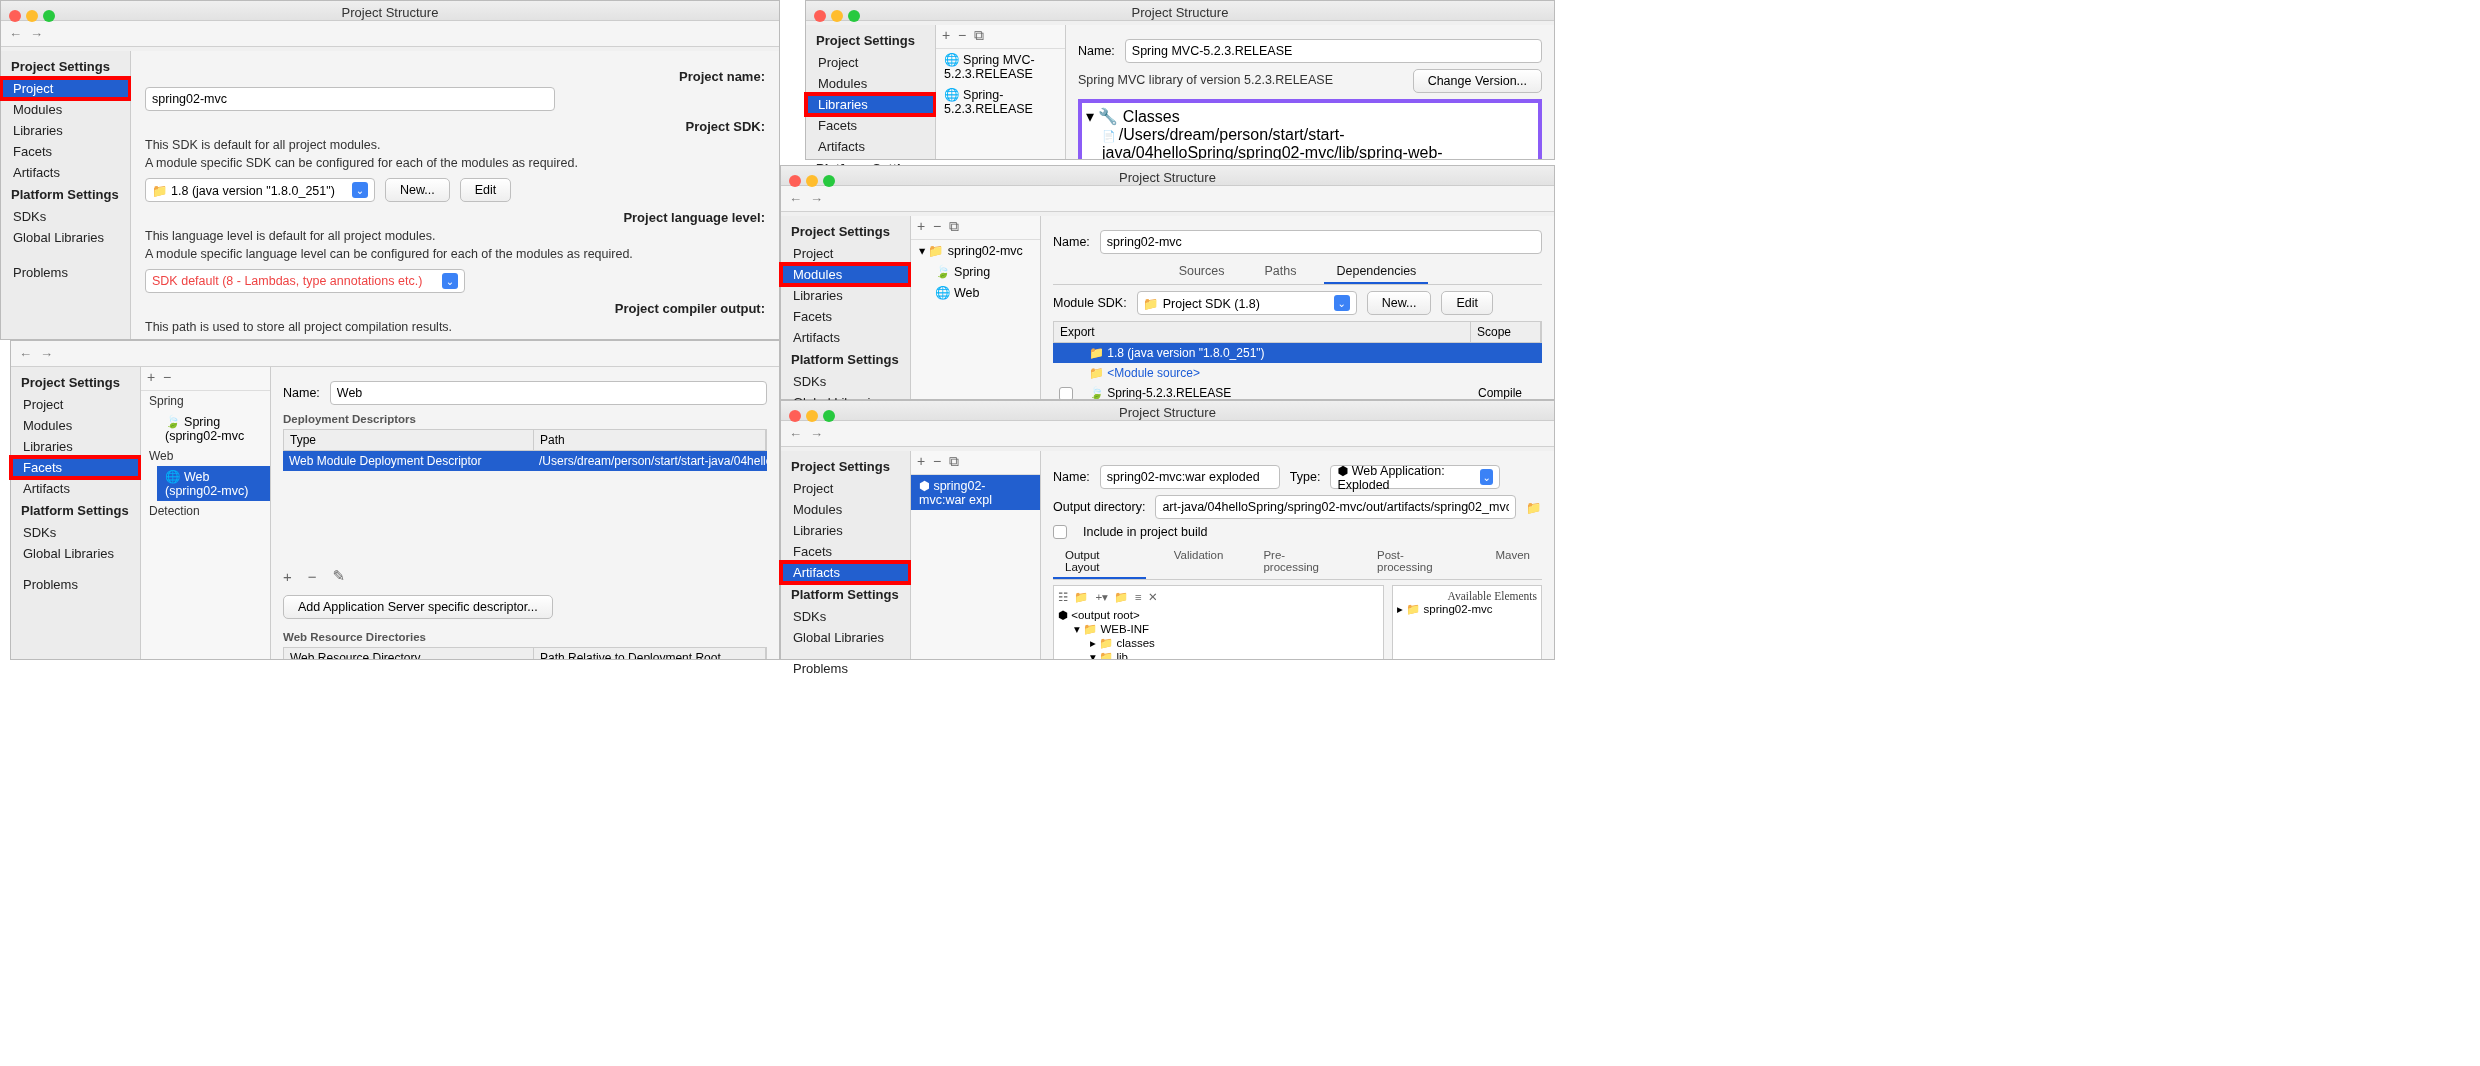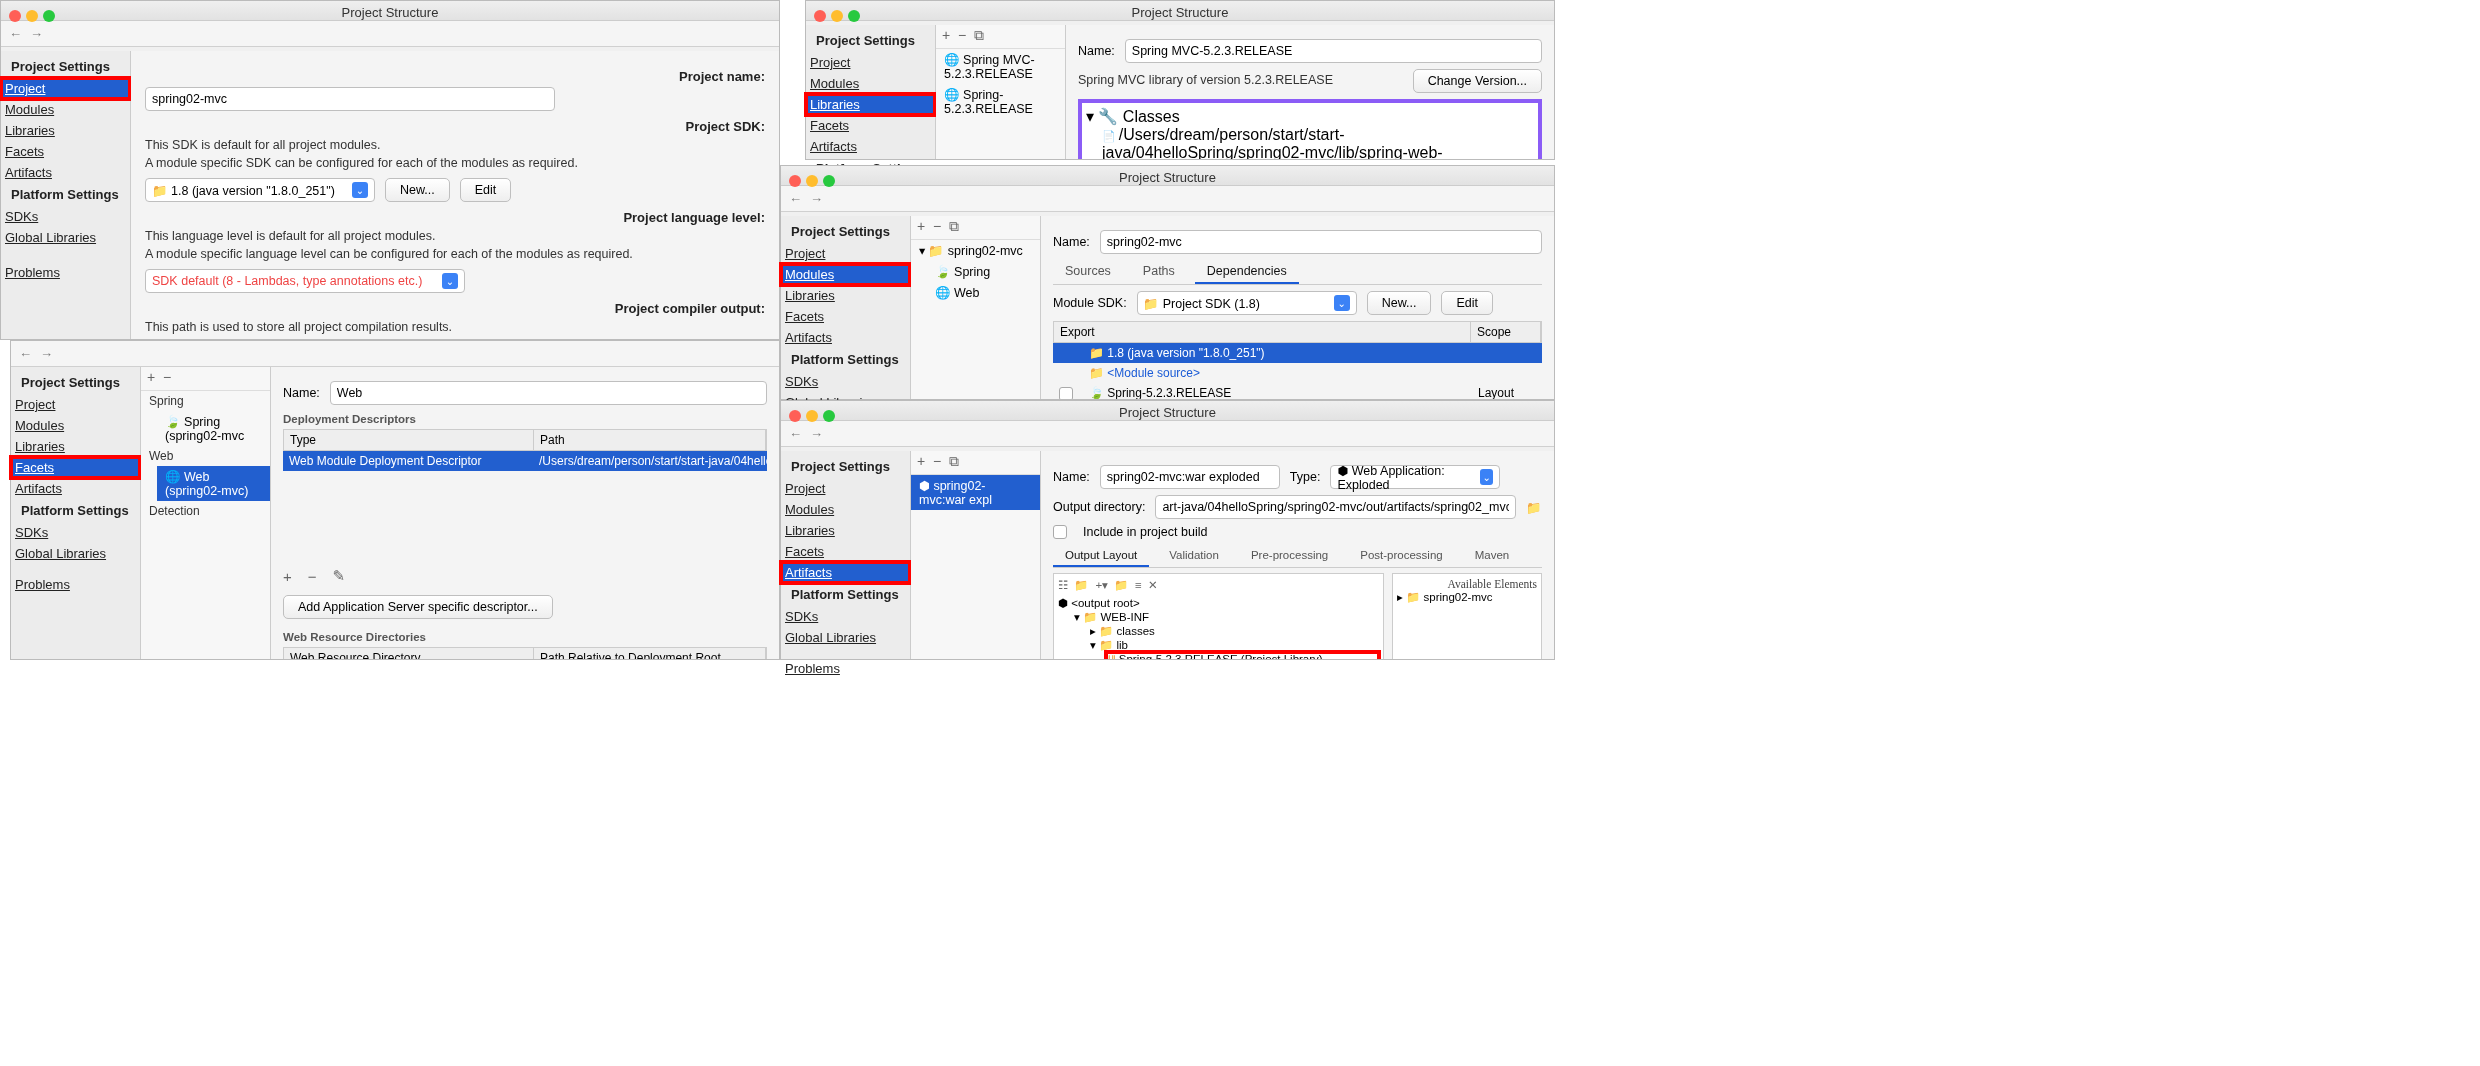--- a/index.html
+++ b/index.html
@@ -7,21 +7,21 @@
 .panel { position: absolute; background: #f0f0f0; border: 1px solid #bbb; }
 .titlebar { height: 20px; background: linear-gradient(#efefef,#e2e2e2); text-align: center; font-size: 13px; line-height: 24px; color: #333; position: relative; border-bottom: 1px solid #ccc; }
 .traffic { position: absolute; left: 8px; top: 5px; }
 .traffic span { display: inline-block; width: 12px; height: 12px; border-radius: 50%; margin-right: 5px; }
 .tr-r { background:#ff5f56; } .tr-y { background:#ffbd2e; } .tr-g { background:#27c93f; }
 .navrow { height: 26px; border-bottom: 1px solid #d0d0d0; padding: 4px 8px; font-size: 13px; color:#777; background:#f5f5f5; }
 .navrow .arrow { margin-right: 8px; cursor:default; }
 .sidebar { position: absolute; left: 0; top: 50px; bottom: 0; width: 130px; background: #ececec; border-right: 1px solid #ccc; font-size: 13px; padding-top: 4px; }
 .sidebar.notop { top: 26px; }
 .shead { font-weight: bold; padding: 4px 10px; color:#222; }
-.sitem { padding: 3px 10px 3px 4px; cursor:pointer; color:#222;text-decoration:underline; }
+.sitem { padding: 3px 10px 3px 12px; cursor:pointer; color:#222; }
 .sitem.sel { background:#225fcf; color:#fff; }
 .redbox { outline: 4px solid #ff0000; outline-offset: -2px; }
 .content { position: absolute; left: 130px; right: 0; top: 50px; bottom: 0; background: #f4f4f4; padding: 10px 14px; font-size: 13px; overflow: hidden; }
 .lbl { font-weight: bold; margin-top: 8px; margin-bottom: 3px; color:#222;text-align:right; }
 .txt { color: #333; font-size: 12.5px; line-height: 1.4; }
 .row { display: flex; align-items: center; gap: 10px; margin: 6px 0; }
 select.ctl, input.ctl, .fauxsel { height: 24px; border: 1px solid #bfbfbf; border-radius: 4px; background:#fff; font-size: 12.5px; padding: 0 6px; }
 .fauxsel { display:inline-flex; align-items:center; justify-content:space-between; min-width:220px; }
 .fauxsel .chev { background:#3b82f6; color:#fff; width:16px; height:16px; border-radius:3px; font-size:10px; display:inline-flex; align-items:center; justify-content:center; margin-left:8px; }
 button.btn { height: 24px; padding: 0 14px; border: 1px solid #bfbfbf; border-radius: 5px; background: linear-gradient(#fff,#eee); font-size: 12.5px; cursor:pointer; }
@@ -29,21 +29,21 @@
 .mid-list .tool { height:24px; border-bottom:1px solid #ddd; padding:2px 6px; color:#666; font-size:14px; }
 .mid-list .mitem { padding:3px 8px; cursor:pointer; }
 .mid-list .mitem.sel { background:#225fcf; color:#fff; }
 .mid-list .mhead { padding:3px 8px; color:#333; font-size:12px; }
 .rcontent { position:absolute; top:0; left:260px; right:0; bottom:0; background:#f4f4f4; padding:8px 12px; font-size:12.5px; overflow:hidden; }
 .thead { display:flex; background:#eee; border:1px solid #ccc; font-size:12px; }
 .thead div { padding:3px 6px; border-right:1px solid #ccc; }
 .trow { display:flex; font-size:12px; }
 .trow div { padding:3px 6px; overflow:hidden; white-space:nowrap; }
 .trow.selblue { background:#225fcf; color:#fff; }
-.tabbar { display:flex; gap:8px; border-bottom:1px solid #ccc; margin:5px 0; font-size:12.5px; }
+.tabbar { display:flex; gap:16px; border-bottom:1px solid #ccc; margin:5px 0; font-size:12.5px;justify-content:center; }
 .tab { padding:4px 12px; color:#555; cursor:pointer; }
 .tab.active { color:#111; border-bottom:2px solid #1a5bd6; }
 .small { font-size:11.5px; color:#555;font-weight:bold; }
 .chk { width:14px; height:14px; border:1px solid #aaa; background:#fff; border-radius:3px; display:inline-block; vertical-align:middle; margin-right:6px; }
 .jar-ico::before { content:"📄 "; font-size:11px; }
 .lib-ico::before { content:"∥∥ "; color:#e08f13; font-size:10px; }
 .tree-ind { margin-left: 16px; }
 .grey { color:#ef4444; }
 </style>
 </head>
@@ -190,21 +190,21 @@
         <div style="width:70px"></div>
       </div>
     <div class="trow">
         <div style="width:30px"></div>
         <div style="flex:1; color:#1a5bd6">📁 <span>&lt;Module source&gt;</span></div>
         <div style="width:70px"></div>
       </div>
     <div class="trow">
         <div style="width:30px"><span class="chk"></span></div>
         <div style="flex:1">🍃 <span>Spring-5.2.3.RELEASE</span></div>
-        <div style="width:70px">Layout</div>
+        <div style="width:70px">Compile</div>
       </div>
 
   </div>
 </div>
 
 <div class="panel" style="left:10px; top:340px; width:770px; height:320px;">
   <div class="navrow" style="border-top:none"><span class="arrow">←</span><span class="arrow">→</span></div>
   <div class="sidebar notop">
     <div class="shead">Project Settings</div>
     <div class="sitem">Project</div>

